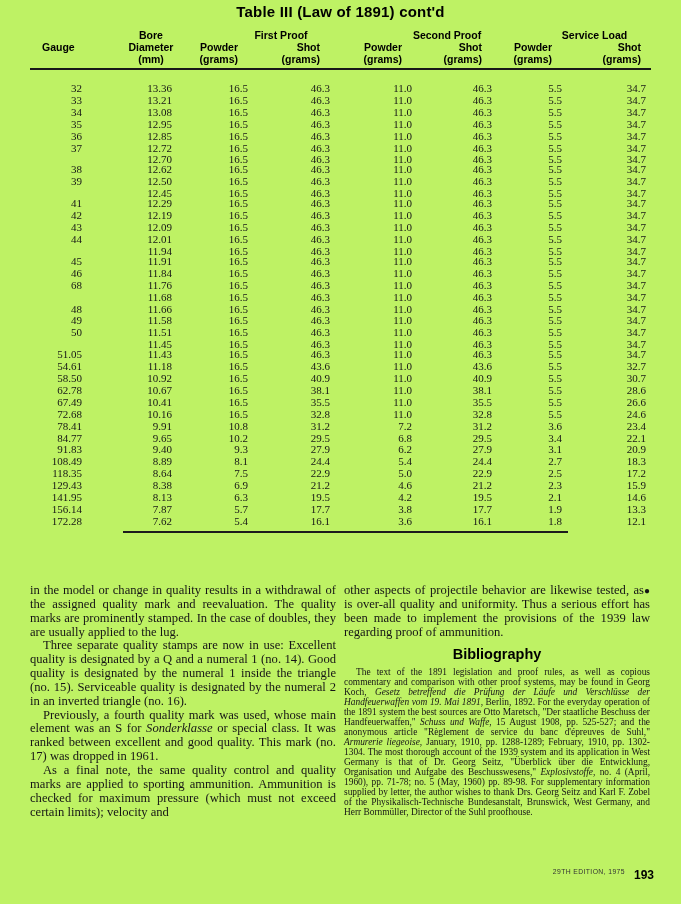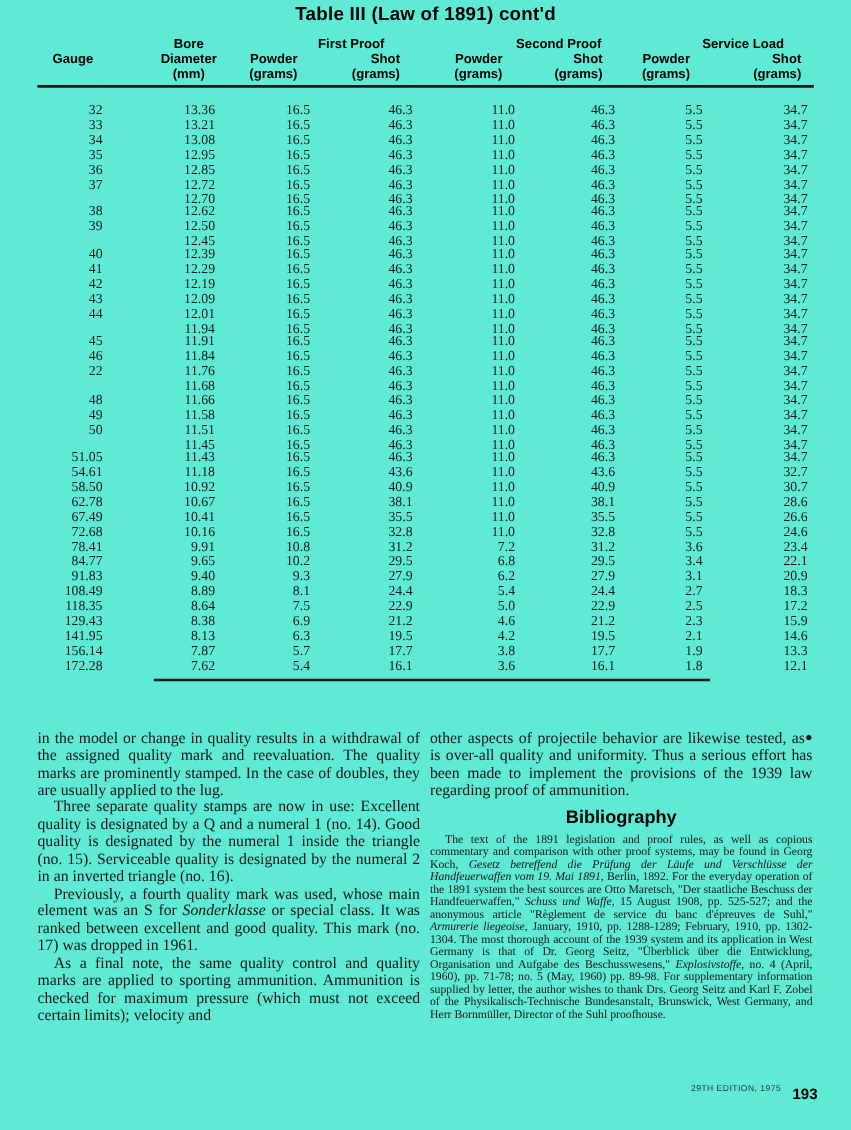--- a/index.html
+++ b/index.html
@@ -1,18 +1,18 @@
 <!DOCTYPE html>
 <html><head>
 <meta charset="utf-8">
 <style>
   html,body { margin:0; padding:0; }
   .page {
     position:relative; width:681px; height:904px;
-    background:#5eead4; color:#1a1a1a; overflow:hidden;
+    background:#bef264; color:#1a1a1a; overflow:hidden;
     font-family:"Liberation Serif", serif;
   }
   .title {
     position:absolute; top:3px; left:0; width:100%;
     text-align:center; font:bold 15px "Liberation Sans", sans-serif;
     letter-spacing:.2px; color:#000;
   }
   .table-wrap { position:absolute; top:29px; left:30px; width:621px; }
   table { width:621px; border-collapse:collapse; table-layout:fixed; }
   thead th {
@@ -212,30 +212,20 @@
             <td></td>
             <td>12.45</td>
             <td>16.5</td>
             <td>46.3</td>
             <td>11.0</td>
             <td>46.3</td>
             <td>5.5</td>
             <td>34.7</td>
           </tr>
           <tr>
-            <td>40</td>
-            <td>12.39</td>
-            <td>16.5</td>
-            <td>46.3</td>
-            <td>11.0</td>
-            <td>46.3</td>
-            <td>5.5</td>
-            <td>34.7</td>
-          </tr>
-          <tr>
             <td>41</td>
             <td>12.29</td>
             <td>16.5</td>
             <td>46.3</td>
             <td>11.0</td>
             <td>46.3</td>
             <td>5.5</td>
             <td>34.7</td>
           </tr>
           <tr>
@@ -292,21 +282,21 @@
             <td>46</td>
             <td>11.84</td>
             <td>16.5</td>
             <td>46.3</td>
             <td>11.0</td>
             <td>46.3</td>
             <td>5.5</td>
             <td>34.7</td>
           </tr>
           <tr>
-            <td>22</td>
+            <td>68</td>
             <td>11.76</td>
             <td>16.5</td>
             <td>46.3</td>
             <td>11.0</td>
             <td>46.3</td>
             <td>5.5</td>
             <td>34.7</td>
           </tr>
           <tr>
             <td></td>

